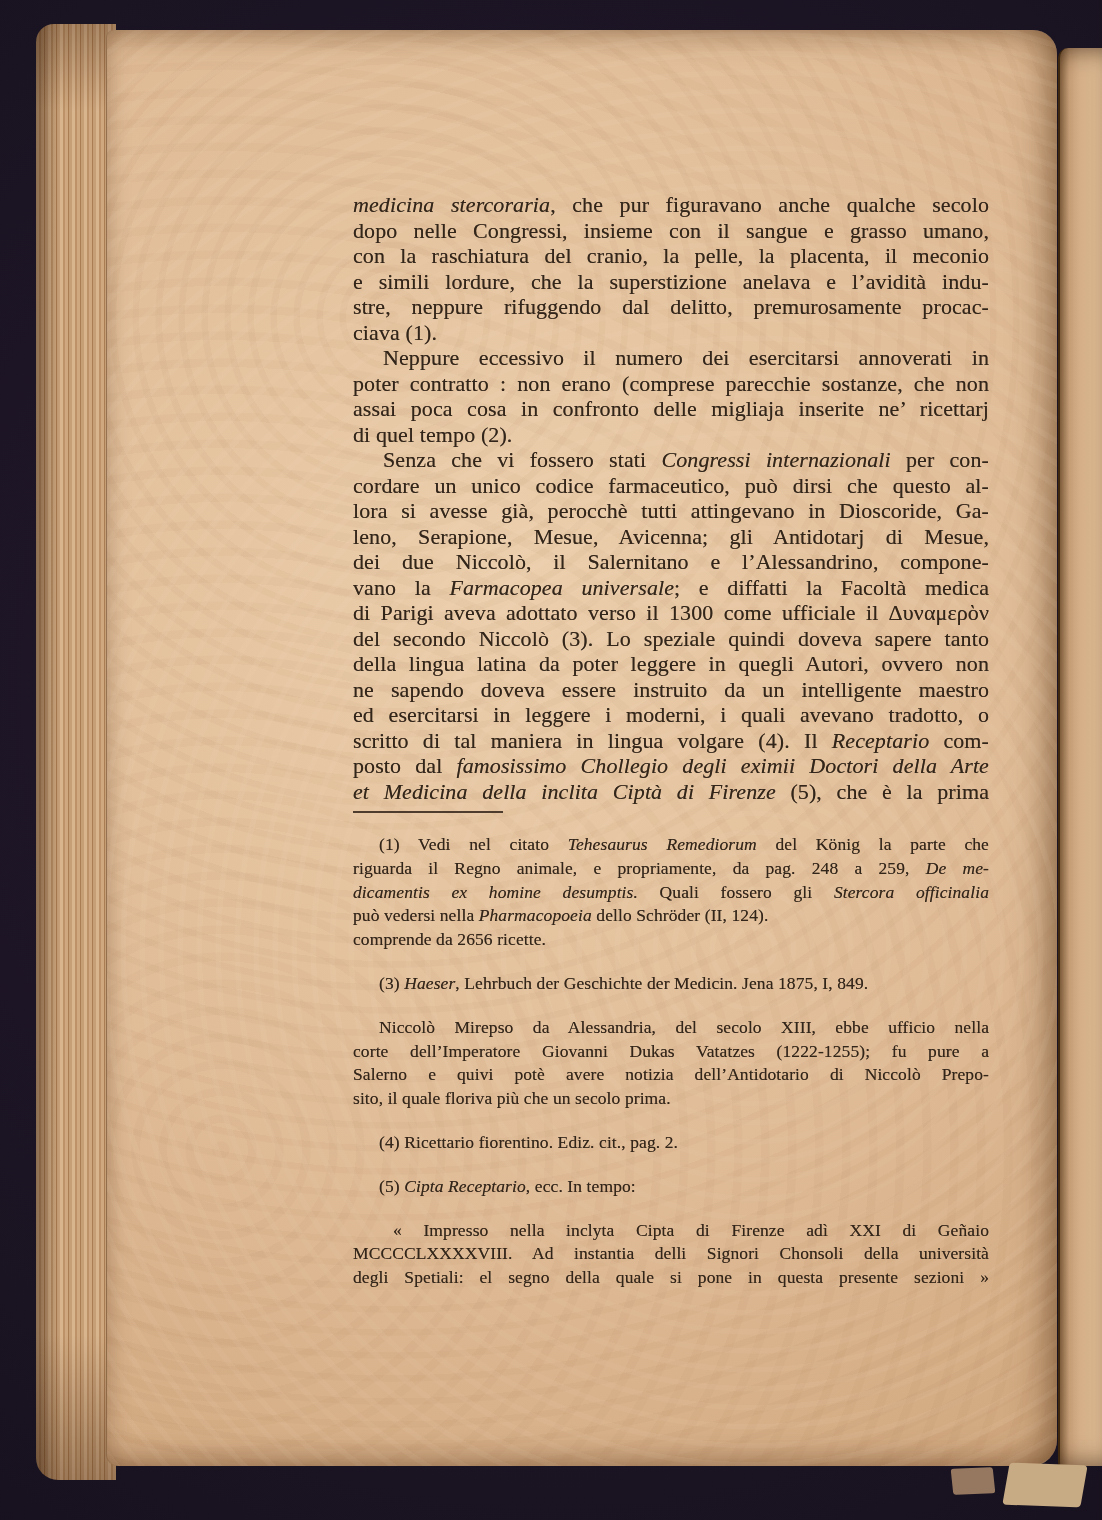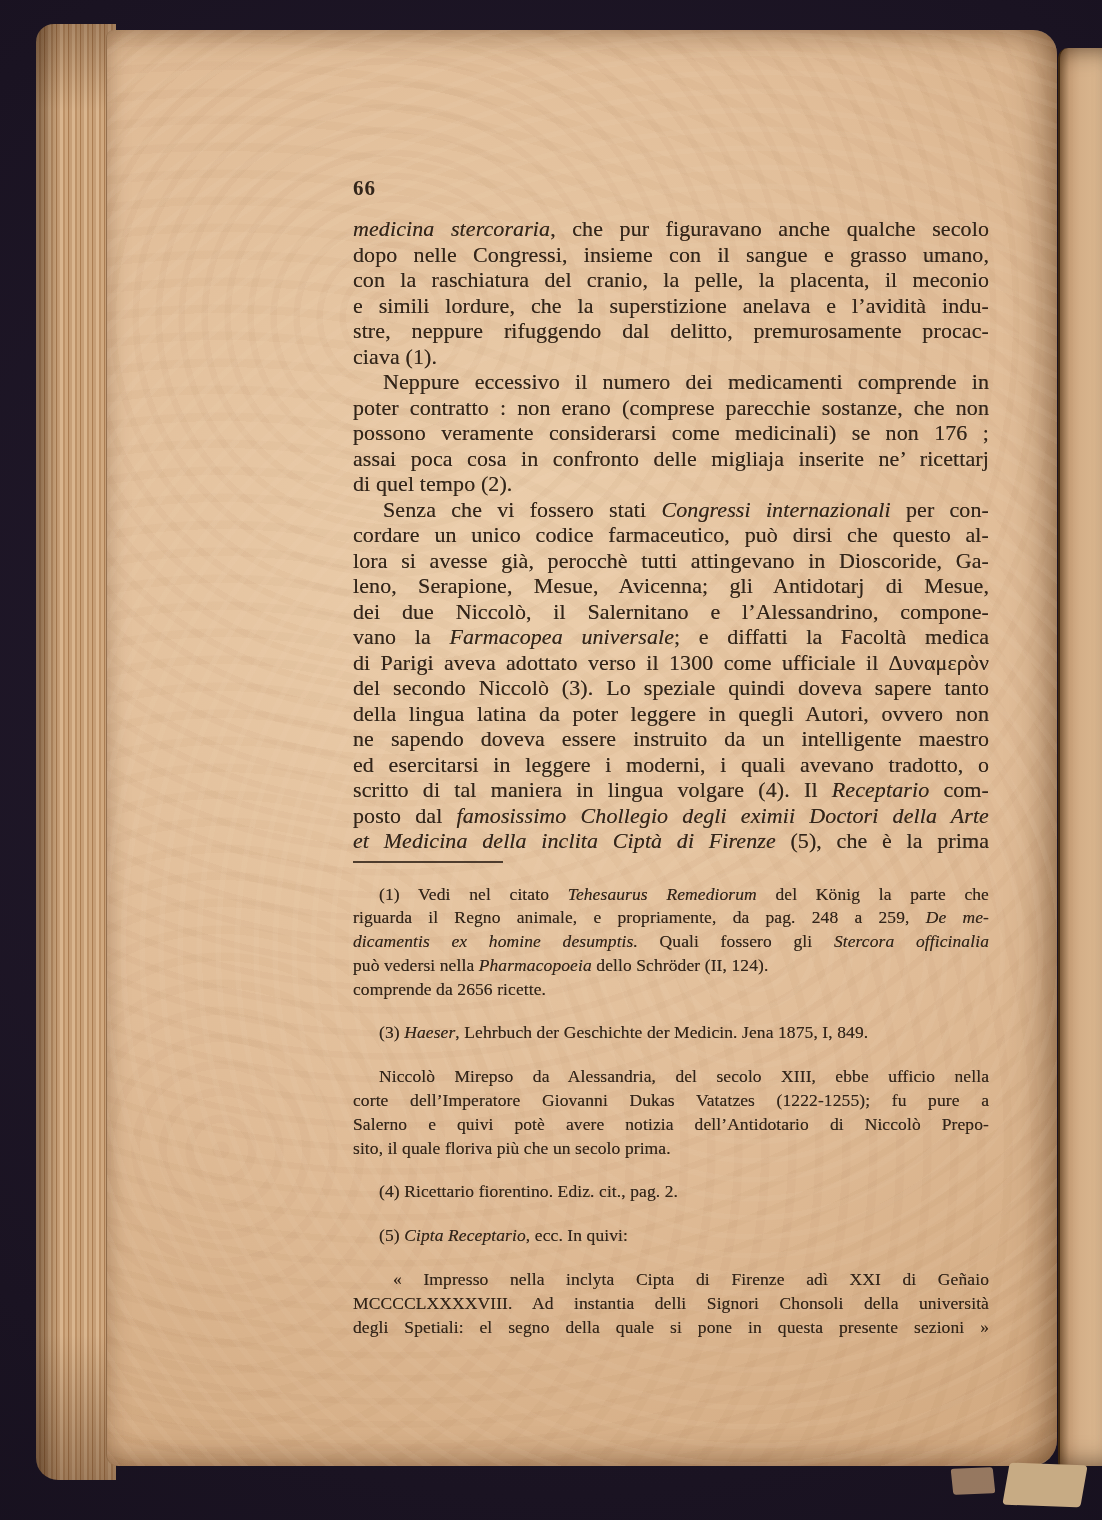--- a/index.html
+++ b/index.html
@@ -68,34 +68,32 @@
   .fnotes .para.quote .line.indent{text-indent:40px;}
   .line em{font-style:italic;}
 </style>
 </head>
 <body>
 
 <div class="edge-stack"></div>
 
 <div class="page">
   <div class="text-area">
-    <div class="page-number">66</div>
     <div class="body-text">
         <div class="para">
           <div class="line"><em>medicina stercoraria</em><span>, che pur figuravano anche qualche secolo</span></div>
           <div class="line"><span>dopo nelle Congressi, insieme con il sangue e grasso umano,</span></div>
           <div class="line"><span>con la raschiatura del cranio, la pelle, la placenta, il meconio</span></div>
           <div class="line"><span>e simili lordure, che la superstizione anelava e l’avidità indu-</span></div>
           <div class="line"><span>stre, neppure rifuggendo dal delitto, premurosamente procac-</span></div>
           <div class="line endline"><span>ciava (1).</span></div>
         </div>
         <div class="para">
-          <div class="line indent"><span>Neppure eccessivo il numero dei medicamenti comprende in</span></div>
+          <div class="line indent"><span>Neppure eccessivo il numero dei esercitarsi annoverati in</span></div>
           <div class="line"><span>poter contratto : non erano (comprese parecchie sostanze, che non</span></div>
-          <div class="line"><span>possono veramente considerarsi come medicinali) se non 176 ;</span></div>
           <div class="line"><span>assai poca cosa in confronto delle migliaja inserite ne’ ricettarj</span></div>
           <div class="line endline"><span>di quel tempo (2).</span></div>
         </div>
         <div class="para">
           <div class="line indent"><span>Senza che vi fossero stati </span><em>Congressi internazionali</em><span> per con-</span></div>
           <div class="line"><span>cordare un unico codice farmaceutico, può dirsi che questo al-</span></div>
           <div class="line"><span>lora si avesse già, perocchè tutti attingevano in Dioscoride, Ga-</span></div>
           <div class="line"><span>leno, Serapione, Mesue, Avicenna; gli Antidotarj di Mesue,</span></div>
           <div class="line"><span>dei due Niccolò, il Salernitano e l’Alessandrino, compone-</span></div>
           <div class="line"><span>vano la </span><em>Farmacopea universale</em><span>; e diffatti la Facoltà medica</span></div>
@@ -126,21 +124,21 @@
         <div class="para">
           <div class="line indent"><span>Niccolò Mirepso da Alessandria, del secolo XIII, ebbe ufficio nella</span></div>
           <div class="line"><span>corte dell’Imperatore Giovanni Dukas Vatatzes (1222-1255); fu pure a</span></div>
           <div class="line"><span>Salerno e quivi potè avere notizia dell’Antidotario di Niccolò Prepo-</span></div>
           <div class="line endline"><span>sito, il quale floriva più che un secolo prima.</span></div>
         </div>
         <div class="para">
           <div class="line indent endline"><span>(4) Ricettario fiorentino. Ediz. cit., pag. 2.</span></div>
         </div>
         <div class="para">
-          <div class="line indent endline"><span>(5) </span><em>Cipta Receptario</em><span>, ecc. In quivi:</span></div>
+          <div class="line indent endline"><span>(5) </span><em>Cipta Receptario</em><span>, ecc. In tempo:</span></div>
         </div>
         <div class="para quote">
           <div class="line indent"><span>« Impresso nella inclyta Cipta di Firenze adì XXI di Geñaio</span></div>
           <div class="line"><span>MCCCCLXXXXVIII. Ad instantia delli Signori Chonsoli della università</span></div>
           <div class="line"><span>degli Spetiali: el segno della quale si pone in questa presente sezioni »</span></div>
         </div>
       </div>
   </div>
 </div>
 

